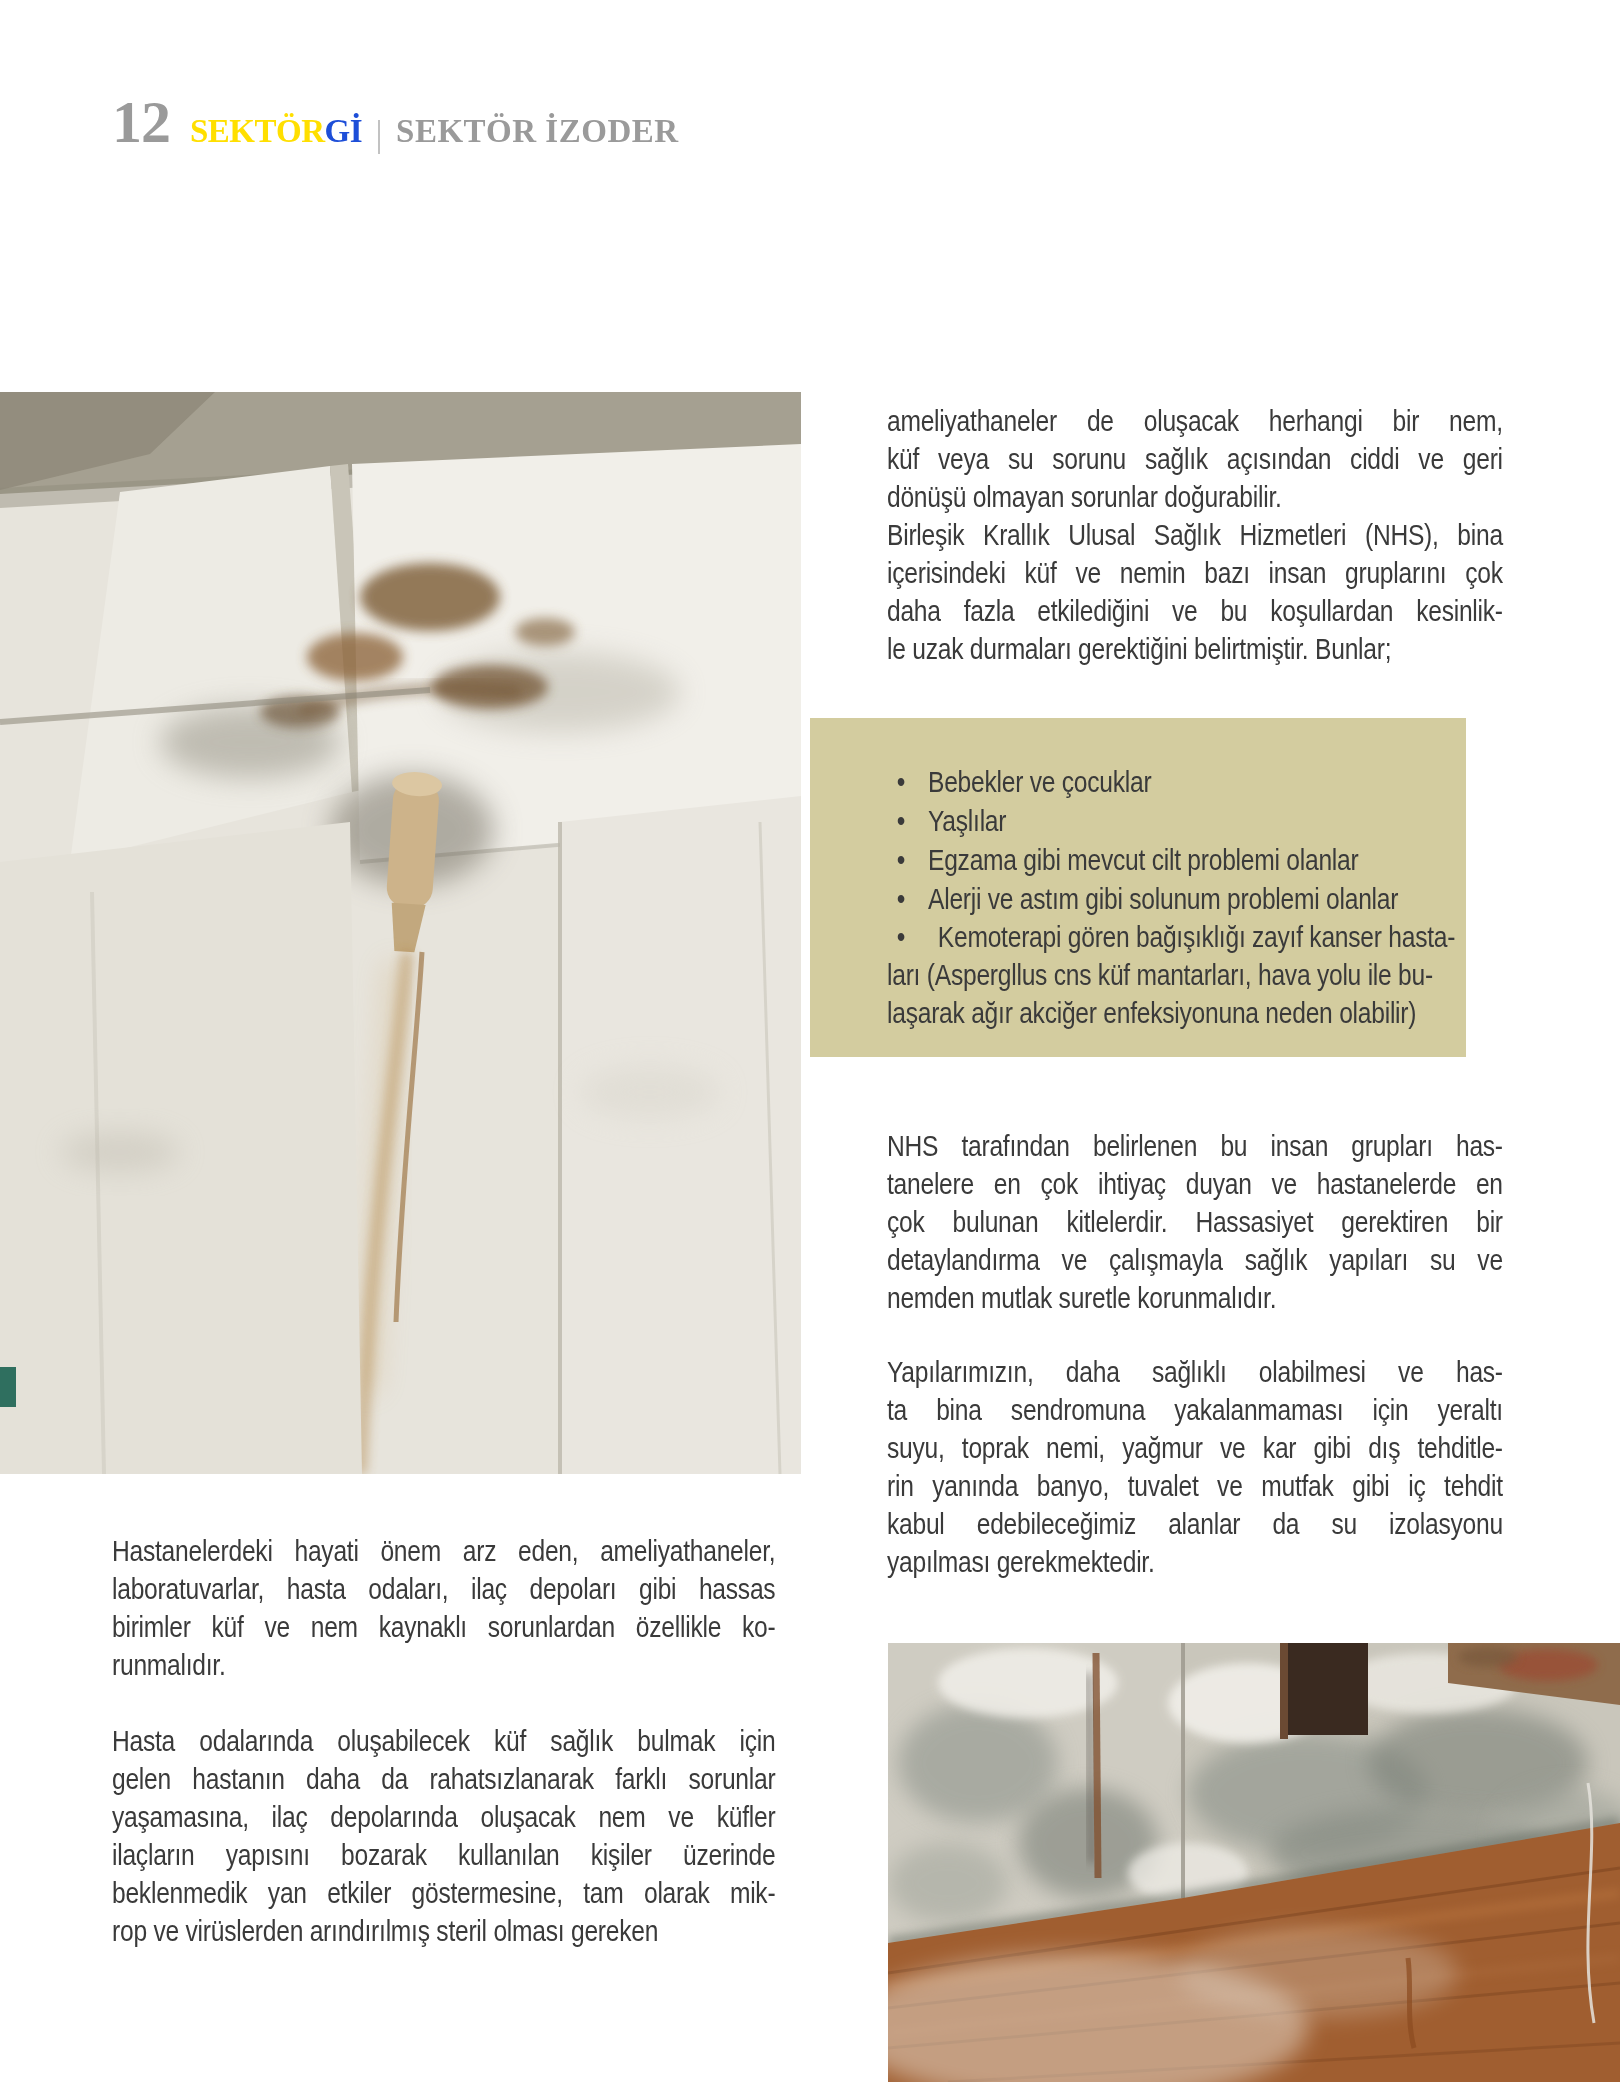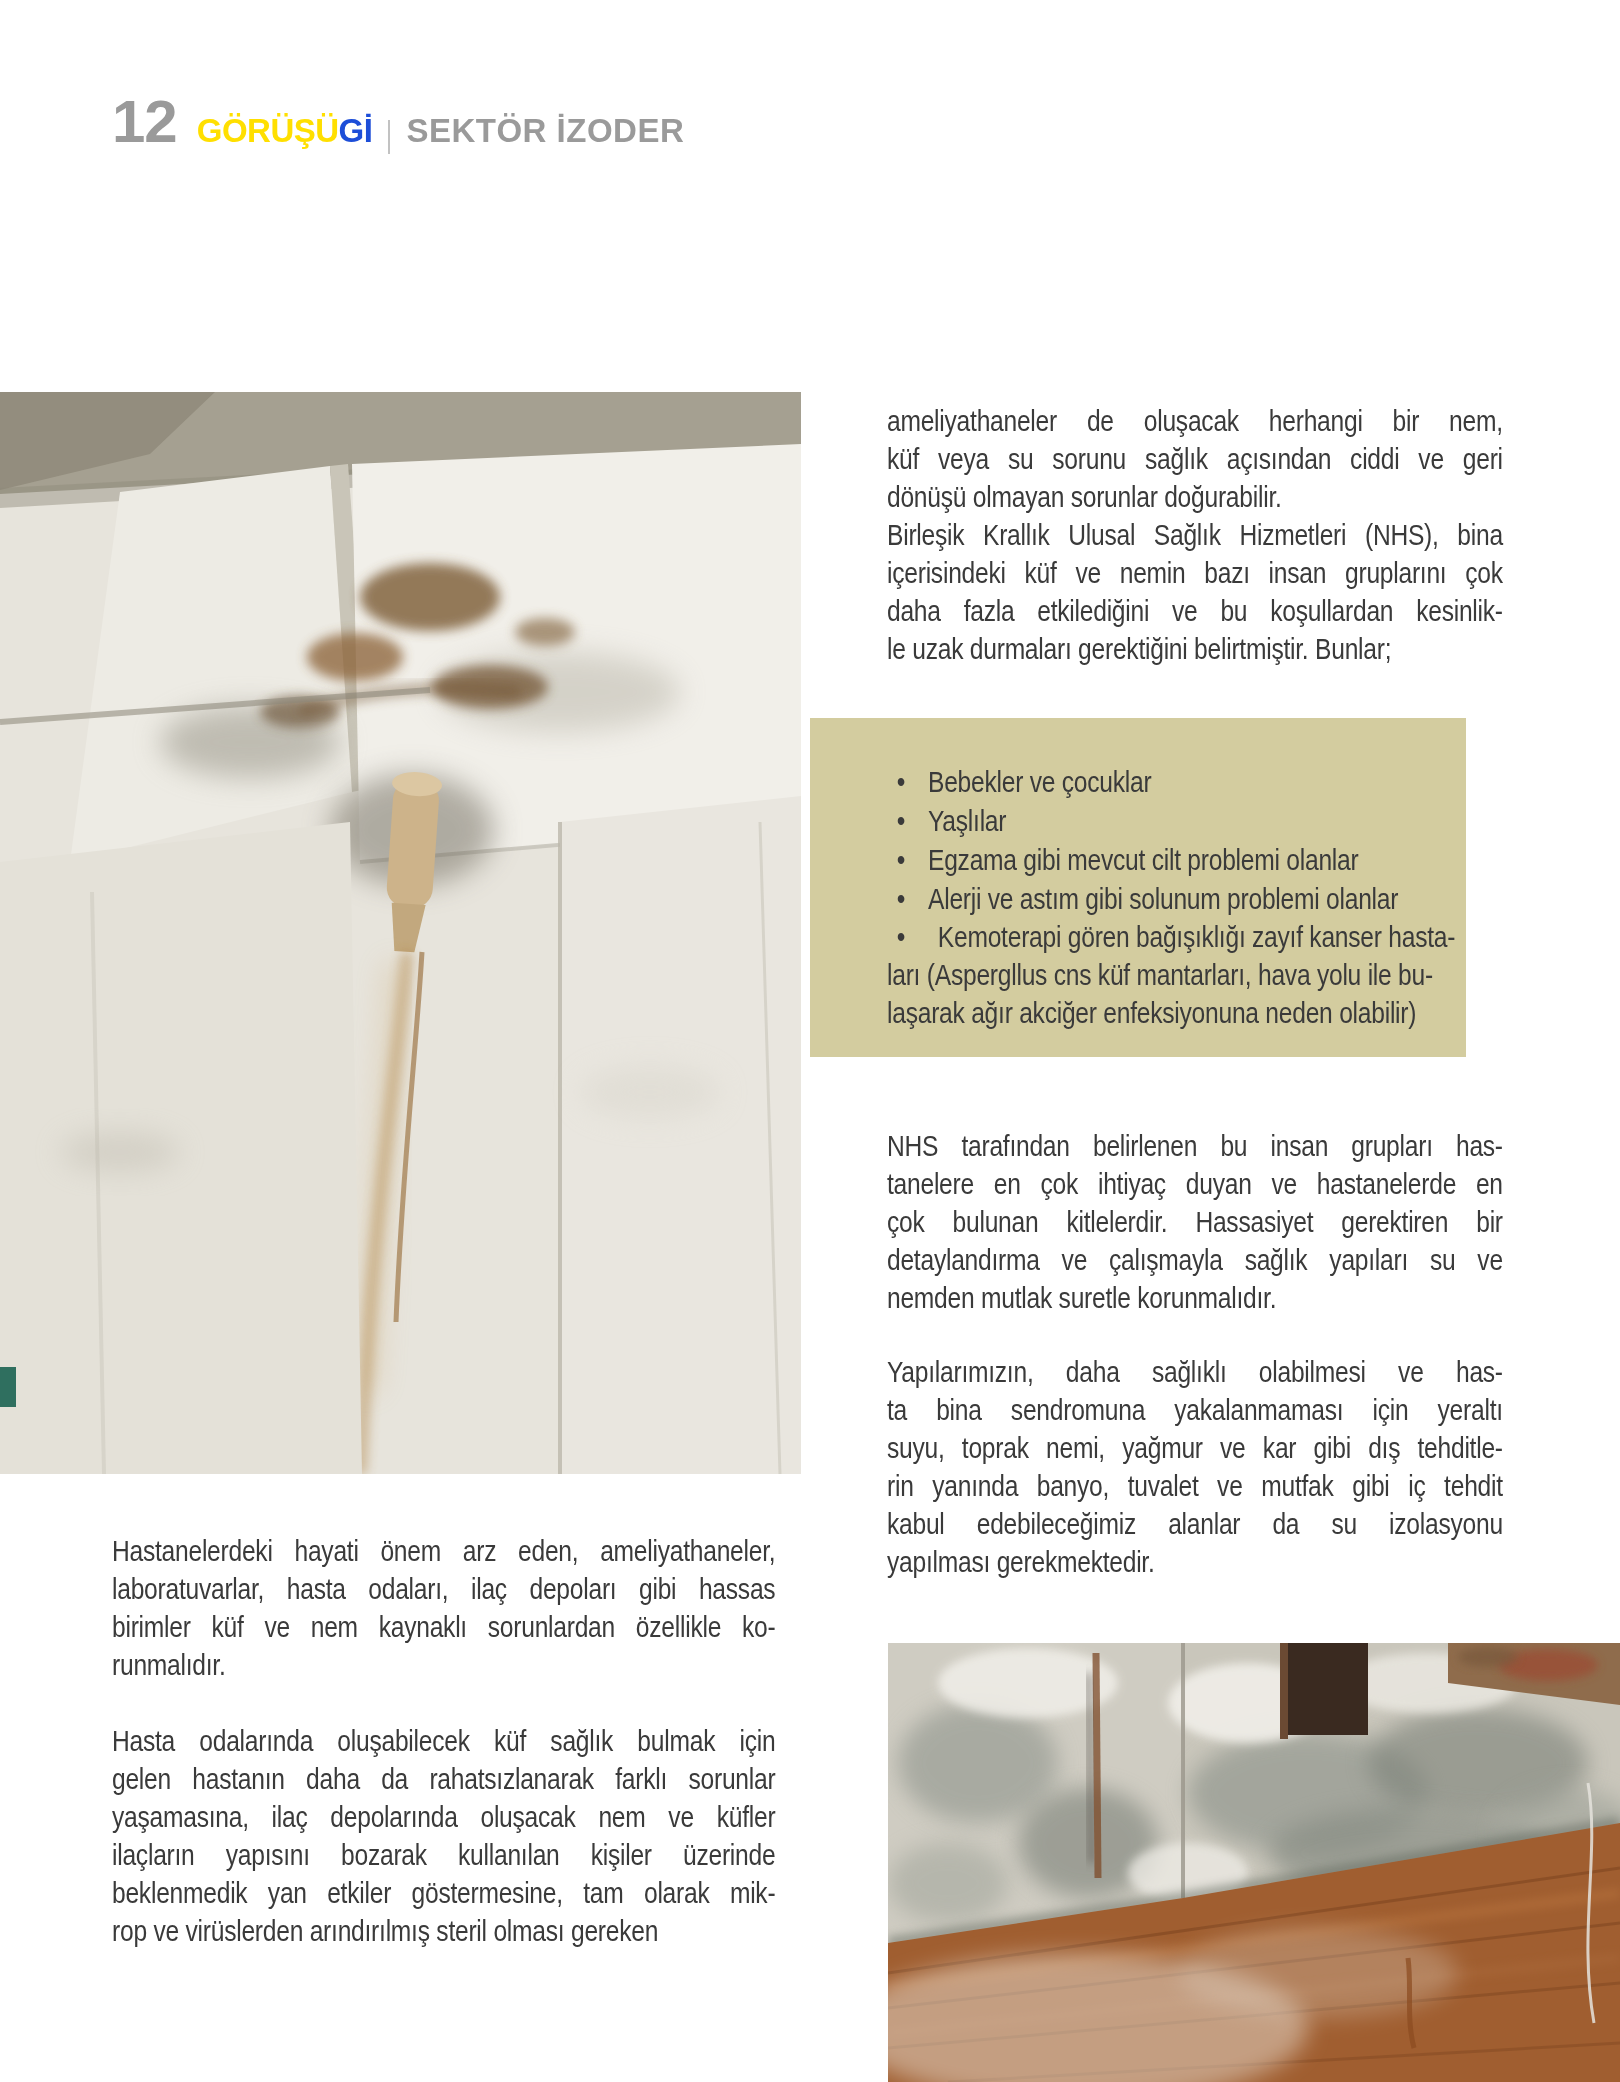--- a/index.html
+++ b/index.html
@@ -2,21 +2,21 @@
 <html lang="tr"><head>
 <meta charset="utf-8">
 <style>
   html,body{margin:0;padding:0;background:#ffffff;}
   .page{
     position:relative;width:1620px;height:2082px;margin:0 auto;
     background:#ffffff;overflow:hidden;
     font-family:"Liberation Sans",sans-serif;color:#3a3a3a;
   }
   
-  .hdr{position:absolute;left:112px;top:92px;display:flex;align-items:baseline;white-space:nowrap;}
+  .hdr{position:absolute;left:112px;top:92px;display:flex;align-items:baseline;white-space:nowrap;font-family:Liberation Serif, serif;}
   .pagenum{font-size:60px;font-weight:bold;color:#9a9a9a;letter-spacing:-1px;line-height:1;}
   .brand{margin-left:20px;font-size:33px;font-weight:bold;letter-spacing:-0.5px;line-height:1;}
   .brand-y{color:#ffdf00;}
   .brand-g{color:#1d4ed8;}
   .hdr-div{display:inline-block;width:2px;height:34px;background:#c2c2c2;margin:0 16px;align-self:flex-end;transform:translateY(2px);}
   .section{font-size:33px;font-weight:bold;color:#9a9a9a;letter-spacing:0.5px;line-height:1;}
   
   .coltext{
     position:absolute;font-size:30px;line-height:38px;letter-spacing:-0.3px;
     transform:scaleX(0.82);transform-origin:0 0;color:#3a3a3a;
@@ -47,21 +47,21 @@
   .photo-bottom{left:888px;top:1643px;width:732px;height:439px;}
   .photo svg{display:block;width:100%;height:100%;}
 </style>
 </head>
 <body>
 
 <div class="page">
 
   <header class="hdr">
     <span class="pagenum">12</span>
-    <span class="brand"><span class="brand-y">GÖRÜŞÜ</span><span class="brand-g">Gİ</span></span>
+    <span class="brand"><span class="brand-y">SEKTÖR</span><span class="brand-g">Gİ</span></span>
     <span class="hdr-div"></span>
     <span class="section">SEKTÖR İZODER</span>
   </header>
 
   <figure class="photo photo-left" role="img" aria-label="Küflü ve nemli tavan köşesi">
     <svg viewBox="0 0 801 1082" preserveAspectRatio="none">
       <defs>
         <filter id="b6" x="-40%" y="-40%" width="180%" height="180%">
             <feGaussianBlur stdDeviation="6"></feGaussianBlur>
           </filter>

